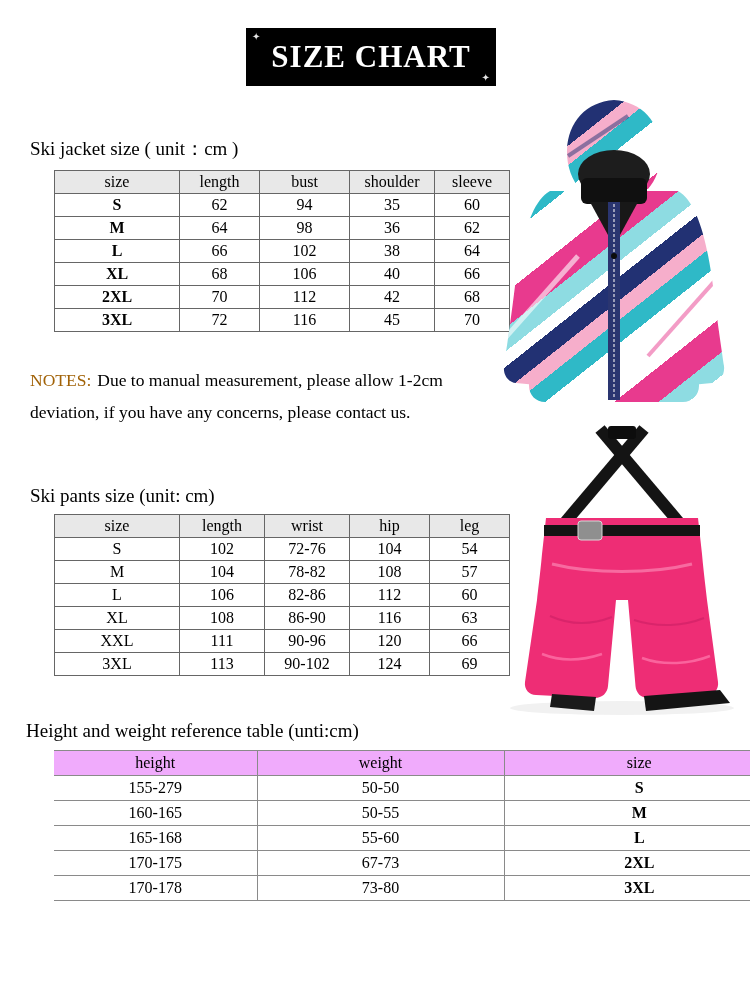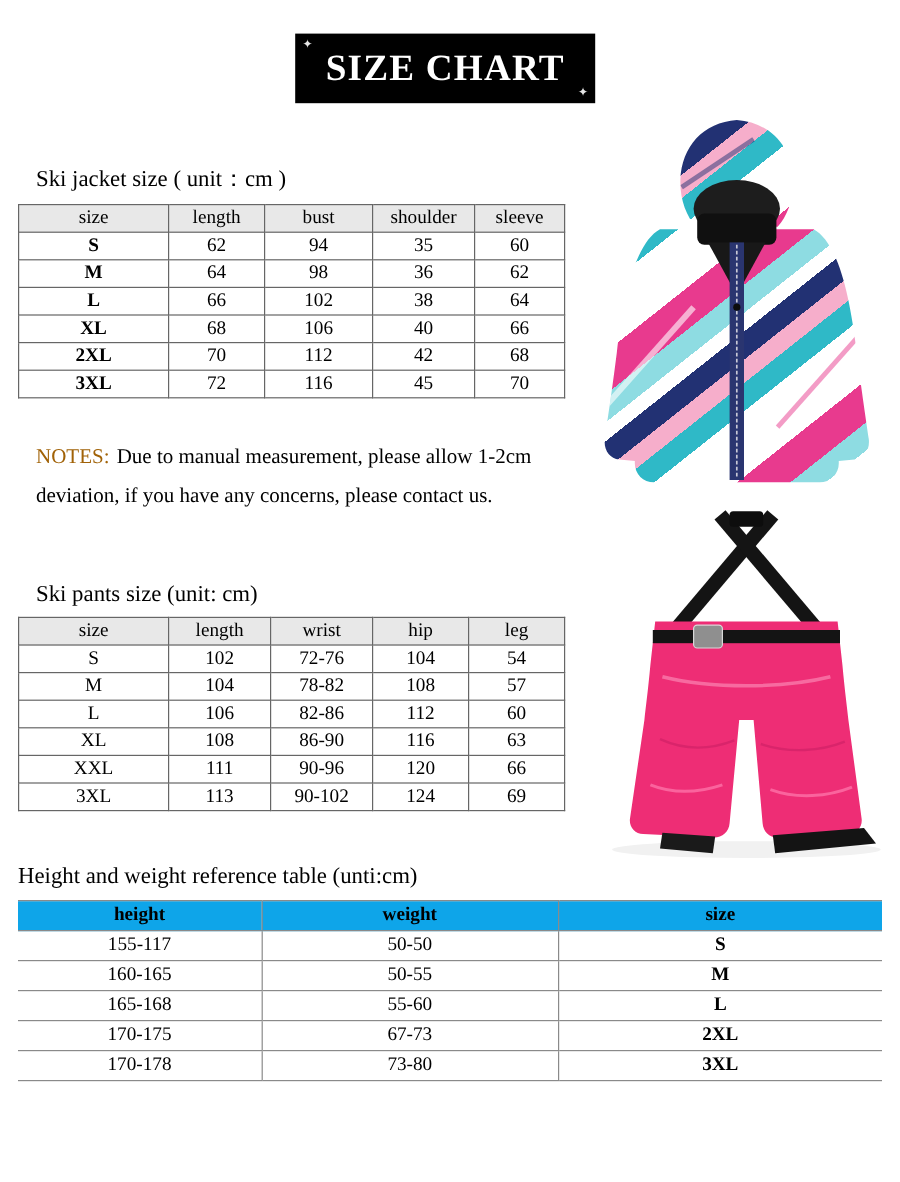--- a/index.html
+++ b/index.html
@@ -11,34 +11,34 @@
   .banner { position: absolute; left: 246px; top: 28px; width: 250px; height: 58px;
             background: #000; color: #fff; display: flex; align-items: center; justify-content: center; }
   .banner-title { font-size: 31px; font-weight: bold; letter-spacing: 1px; }
   .sparkle { position: absolute; font-size: 10px; color: #fff; opacity: .9; }
   .sparkle.tl { left: 6px; top: 3px; }
   .sparkle.br { right: 6px; bottom: 3px; }
 
   .heading { position: absolute; font-size: 19px; }
   #jacket-heading { left: 30px; top: 136px; }
   #pants-heading  { left: 30px; top: 485px; }
-  #ref-heading    { left: 15px; top: 720px; }
-
-  table { border-collapse: collapse; table-layout: fixed; font-size: 16px; text-align: center; }
+  #ref-heading    { left: 26px; top: 720px; }
+
+  table { border-collapse: collapse; table-layout: fixed; font-size: 16px; text-align: center; margin-left: 39px; }
   .grid-table th, .grid-table td { border: 1px solid #666; height: 23px; font-weight: normal; padding: 0; }
   .grid-table thead th { background: #e8e8e8; }
   #jacket-table tbody td:first-child { font-weight: bold; }
   #jacket-table { position: absolute; left: 15px; top: 170px; width: 455px; }
   #pants-table  { position: absolute; left: 15px; top: 514px; width: 455px; }
 
   #ref-table { position: absolute; left: 15px; top: 750px; width: 720px; }
   #ref-table th, #ref-table td { border-top: 1px solid #8a8a8a; border-bottom: 1px solid #8a8a8a;
                height: 25px; padding: 0; font-weight: normal; }
   #ref-table th + th, #ref-table td + td { border-left: 1px solid #8a8a8a; }
-  #ref-table thead th { background: #0ea5e9; font-weight: bold; text-align: center; }
+  #ref-table thead th { background: #f0abfc; font-weight: normal; text-align: center; }
   #ref-table tbody td:last-child { font-weight: bold; }
 
   .notes { position: absolute; left: 30px; top: 364px; width: 470px; font-size: 17.5px; line-height: 32px; }
   .notes .red { color: #a16207; margin-right: 6px; }
 
   .photo { position: absolute; }
   #jacket-photo { left: 478px; top: 96px; }
   #pants-photo  { left: 492px; top: 424px; }
 </style>
 </head>
@@ -197,21 +197,21 @@
     </colgroup>
   <thead>
         <tr>
           <th>height</th>
           <th>weight</th>
           <th>size</th>
         </tr>
       </thead>
       <tbody>
         <tr>
-          <td>155-117</td>
+          <td>155-279</td>
           <td>50-50</td>
           <td>S</td>
         </tr>
         <tr>
           <td>160-165</td>
           <td>50-55</td>
           <td>M</td>
         </tr>
         <tr>
           <td>165-168</td>

